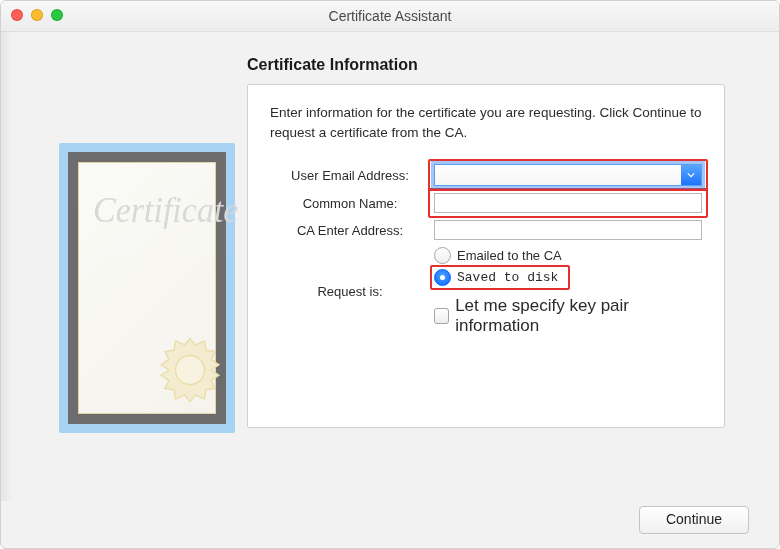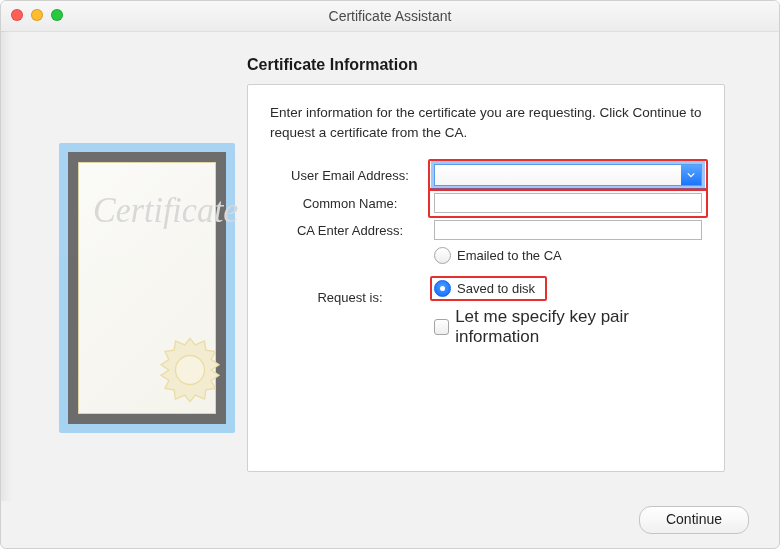--- a/index.html
+++ b/index.html
@@ -8,39 +8,39 @@
   .traffic{position:absolute;left:10px;top:8px;display:flex;gap:8px;}
   .tbtn{width:12px;height:12px;border-radius:50%;box-shadow:inset 0 0 0 1px rgba(0,0,0,.15);}
   .tb-red{background:#ff5f57;}
   .tb-yellow{background:#febc2e;}
   .tb-green{background:#28c840;}
   .window-title{margin:0 auto;font-size:14px;color:#4a4a4a;}
   .body{position:relative;padding:18px 24px 0 0;}
   .sidebar-shadow{position:absolute;left:0;top:30px;width:12px;height:470px;background:linear-gradient(to right,rgba(0,0,0,.05),transparent);}
   .content{margin-left:234px;margin-right:30px;padding-left:12px;}
   .page-title{font-weight:700;font-size:16px;margin:6px 0 10px 0;color:#1a1a1a;}
-  .panel{border:1px solid #d0d0d0;background:#fff;border-radius:2px;padding:18px 22px 26px 22px;height:388px;box-sizing:border-box;}
+  .panel{border:1px solid #d0d0d0;background:#fff;border-radius:2px;padding:18px 22px 26px 22px;height:344px;box-sizing:border-box;}
   .intro{font-size:13.5px;color:#2b2b2b;line-height:1.45;margin-bottom:22px;}
   .form-row{display:flex;align-items:center;margin-bottom:7px;}
   .form-label{width:160px;text-align:center;padding-right:4px;font-size:13px;color:#2b2b2b;}
   .form-field{flex:1;}
   .text-input{width:100%;height:20px;box-sizing:border-box;border:1px solid #b8b8b8;background:#fff;padding:2px 4px;font-size:13px;}
   .combo{width:100%;height:22px;box-sizing:border-box;border:1px solid #b8b8b8;background:linear-gradient(#fff,#f6f6f6);position:relative;}
   .combo.focused{box-shadow:0 0 0 3px rgba(47,128,237,.45);border-color:#5a9ded;}
   .combo-arrow{position:absolute;right:0;top:0;bottom:0;width:20px;background:linear-gradient(#5aa6ff,#1c74ff);display:flex;align-items:center;justify-content:center;}
   .combo-arrow svg{width:8px;height:8px;display:block;}
   .red-highlight{border:2px solid #e4312e;padding:3px 4px;margin:-5px -6px;border-radius:2px;}
   .red-highlight.small{display:inline-flex;align-items:center;padding:2px 10px 2px 2px;margin:-4px 0 0 -4px;}
-  .radio-row{display:flex;align-items:center;gap:6px;font-size:13px;color:#2b2b2b;margin-bottom:15px;}
+  .radio-row{display:flex;align-items:center;gap:6px;font-size:13px;color:#2b2b2b;margin-bottom:4px;}
   .radio{width:15px;height:15px;border-radius:50%;border:1px solid #a5a5a5;background:linear-gradient(#fff,#eee);display:inline-flex;align-items:center;justify-content:center;}
   .radio.selected{background:radial-gradient(circle at 50% 40%,#4aa3ff,#0a64ff);border-color:#0a64ff;}
   .radio.selected .dot{width:5px;height:5px;border-radius:50%;background:#fff;}
   .checkbox{width:14px;height:14px;border:1px solid #a5a5a5;border-radius:3px;background:linear-gradient(#fff,#eee);display:inline-block;vertical-align:middle;}
   .check-row{margin-top:6px;display:flex;align-items:center;gap:6px;font-size:17px;color:#2b2b2b;}
-  .continue-btn{position:absolute;right:30px;bottom:14px;width:108px;height:26px;border:1px solid #c4c4c4;border-radius:12px;background:linear-gradient(#fff,#f0f0f0);text-align:center;line-height:24px;font-size:14px;color:#222;}
+  .continue-btn{position:absolute;right:30px;bottom:14px;width:108px;height:26px;border:1px solid #c4c4c4;border-radius:4px;background:linear-gradient(#fff,#f0f0f0);text-align:center;line-height:24px;font-size:14px;color:#222;}
   
   .cert-bg{position:absolute;left:58px;top:142px;width:180px;height:300px;opacity:.75;}
   .cert-frame{width:176px;height:290px;border:9px solid #8fc9f2;background:#404040;box-sizing:border-box;border-radius:2px;}
   .cert-inner{margin:10px;height:250px;border:1px solid #d9c98f;background:linear-gradient(135deg,#fdfdf9,#f6f4ea);position:relative;}
   .cert-script{position:absolute;left:14px;top:28px;right:-40px;font-style:italic;font-size:34px;color:#cfcfcf;font-family:"Snell Roundhand","Brush Script MT",cursive;white-space:nowrap;transform:scale(1,1.05);}
   .seal{position:absolute;left:78px;bottom:10px;width:66px;height:66px;}
   .panel,.cert-bg{pointer-events:auto;}
   .cert-bg{pointer-events:none;}
 </style>
 </head>
@@ -111,21 +111,21 @@
         </div>
 
         <div class="form-row" style="margin-top:2px;">
           <div class="form-label">Request is:</div>
           <div class="form-field">
             <div class="radio-row">
               <span class="radio"></span>
               <span>Emailed to the CA</span>
             </div>
             <div class="red-highlight small">
-              <div class="radio-row" style="margin:0;">
+              <div class="radio-row" style="margin:0;font-family:Liberation Mono, monospace;">
                 <span class="radio selected">
                     <span class="dot"></span>
                   </span>
                 <span>Saved to disk</span>
               </div>
             </div>
             <div class="check-row">
               <span class="checkbox"></span>
               <span>Let me specify key pair information</span>
             </div>

